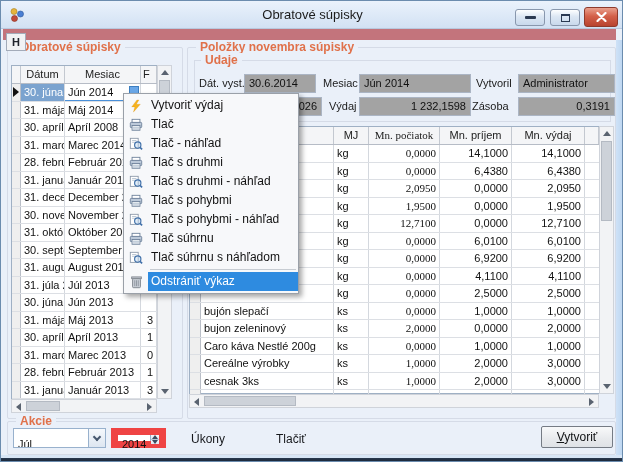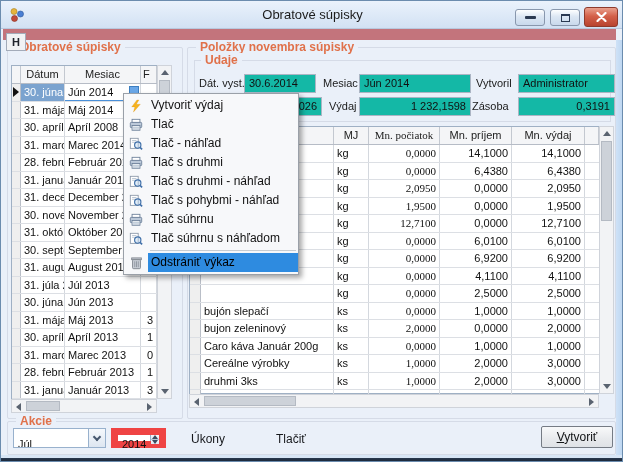--- a/index.html
+++ b/index.html
@@ -26,21 +26,21 @@
   #h-tab{position:absolute;left:5px;top:32px;width:20px;height:18px;background:#f1f2f4;
     border:1px solid #a3abb9;text-align:center;line-height:16px;font-weight:bold;color:#20242c;z-index:3;}
   
   .groupbox{position:absolute;border:1px solid #d5dbe7;border-radius:2px;}
   .legend{position:absolute;top:-8px;background:#eaf0f9;padding:0 4px;color:#e0714a;font-weight:bold;font-size:12px;white-space:nowrap;}
   #left-group{left:6px;top:46px;width:176px;height:372px;}
   #right-group{left:186px;top:46px;width:429px;height:372px;}
   #udaje-group{position:absolute;left:6px;top:12px;width:417px;height:62px;border:1px solid #d5dbe7;}
   #akcie-group{left:6px;top:420px;width:609px;height:34px;}
   
-  .field{position:absolute;height:19px;background:#14b8a6;border:1px solid #abb5c4;padding:2px 4px;overflow:hidden;white-space:nowrap;}
+  .field{position:absolute;height:19px;background:#a3a3a3;border:1px solid #abb5c4;padding:2px 4px;overflow:hidden;white-space:nowrap;}
   .field.num{text-align:right;}
   .flabel{position:absolute;color:#1a1a1a;white-space:nowrap;}
   
   .grid{position:absolute;background:#fff;border:1px solid #9fb0c4;}
   .gh{display:flex;background:#f4f5f7;border-bottom:1px solid #b6bcc6;height:18px;}
   .gh .hc{border-right:1px solid #c3c8d0;text-align:center;line-height:17px;overflow:hidden;white-space:nowrap;color:#222;}
   .grow{display:flex;height:17.5px;border-bottom:1px solid #dcdfe4;}
   .cell{border-right:1px solid #d4d8de;padding:2px 3px 0 3px;overflow:hidden;white-space:nowrap;}
   .rowsel{background:#efefef;border-right:1px solid #b9bec7;position:relative;}
   .marker{position:absolute;left:1px;top:3px;width:0;height:0;border-left:6px solid #111;border-top:5px solid transparent;border-bottom:5px solid transparent;}
@@ -61,21 +61,21 @@
   .tri-dn{width:0;height:0;border-left:4px solid transparent;border-right:4px solid transparent;border-top:5px solid #5a6370;}
   .tri-lf{width:0;height:0;border-top:4px solid transparent;border-bottom:4px solid transparent;border-right:5px solid #5a6370;}
   .tri-rt{width:0;height:0;border-top:4px solid transparent;border-bottom:4px solid transparent;border-left:5px solid #5a6370;}
   .thumb{position:absolute;background:#cdd2d9;border:1px solid #b4bac3;}
   
   #context-menu{position:absolute;left:122px;top:92px;width:176px;background:#f7f8fa;border:1px solid #9aa0a8;
     box-shadow:3px 3px 5px rgba(0,0,0,.35);z-index:20;padding:2px 0;}
   .mi{display:flex;align-items:center;height:19px;font-size:12px;color:#121212;}
   .mic{width:24px;display:flex;justify-content:center;align-items:center;flex:none;}
   .mtext{flex:1;height:19px;line-height:19px;padding-left:3px;overflow:hidden;white-space:nowrap;}
-  .mi.hl .mtext{background:#2e8be0;color:#000000;}
+  .mi.hl .mtext{background:#2e8be0;color:#ffffff;}
   .msep{height:1px;background:#c7ccd2;margin:2px 2px 2px 26px;}
   
   .combo{position:absolute;height:20px;background:#fff;border:1px solid #98b1cd;display:flex;}
   .combo .cv{flex:1;padding:9px 4px;overflow:hidden;white-space:nowrap;}
   .combo .cb{width:17px;border-left:1px solid #98b1cd;background:linear-gradient(#f5f8fc,#dde6f1);display:flex;align-items:center;justify-content:center;}
   .chev{width:6px;height:6px;border-right:2px solid #46576e;border-bottom:2px solid #46576e;transform:rotate(45deg);margin-top:-3px;}
   .spinner{position:absolute;height:20px;background:#fff;border:7px solid #ef4444;display:flex;}
   .spinner .sv{flex:1;text-align:right;padding:3px 4px;}
   .spincol{width:15px;border-left:1px solid #98b1cd;display:flex;flex-direction:column;}
   .spincol div{flex:1;display:flex;align-items:center;justify-content:center;background:linear-gradient(#f5f8fc,#dde6f1);}
@@ -391,39 +391,39 @@
     <div class="rowsel rc-sel"></div>
     <div class="cell rc-nazov">bujon zeleninový</div>
     <div class="cell rc-mj">ks</div>
     <div class="cell rc-num">2,0000</div>
     <div class="cell rc-num2">0,0000</div>
     <div class="cell rc-num3">2,0000</div>
     <div class="cell rc-fill"></div>
   </div>
   <div class="grow">
     <div class="rowsel rc-sel"></div>
-    <div class="cell rc-nazov">Caro káva Január 200g</div>
+    <div class="cell rc-nazov">Caro káva Nestlé 200g</div>
     <div class="cell rc-mj">ks</div>
     <div class="cell rc-num">0,0000</div>
     <div class="cell rc-num2">1,0000</div>
     <div class="cell rc-num3">1,0000</div>
     <div class="cell rc-fill"></div>
   </div>
   <div class="grow">
     <div class="rowsel rc-sel"></div>
     <div class="cell rc-nazov">Cereálne výrobky</div>
     <div class="cell rc-mj">ks</div>
     <div class="cell rc-num">1,0000</div>
     <div class="cell rc-num2">2,0000</div>
     <div class="cell rc-num3">3,0000</div>
     <div class="cell rc-fill"></div>
   </div>
   <div class="grow">
     <div class="rowsel rc-sel"></div>
-    <div class="cell rc-nazov">druhmi 3ks</div>
+    <div class="cell rc-nazov">cesnak 3ks</div>
     <div class="cell rc-mj">ks</div>
     <div class="cell rc-num">1,0000</div>
     <div class="cell rc-num2">2,0000</div>
     <div class="cell rc-num3">3,0000</div>
     <div class="cell rc-fill"></div>
   </div>
   <div class="grow">
     <div class="rowsel rc-sel"></div>
     <div class="cell rc-nazov"></div>
             <div class="cell rc-mj"></div>
@@ -530,20 +530,32 @@
          <span class="mic">
             <svg width="14" height="14" viewBox="0 0 16 16">
               <rect x="1.5" y="1.5" width="9" height="11.5" fill="#fff" stroke="#8a97a8"></rect>
               <line x1="3.5" y1="4" x2="8.5" y2="4" stroke="#b7c2cf"></line>
               <line x1="3.5" y1="6" x2="8.5" y2="6" stroke="#b7c2cf"></line>
               <circle cx="10" cy="9.2" r="3.6" fill="rgba(185,212,240,.45)" stroke="#3f6fa8" stroke-width="1.3"></circle>
               <line x1="12.6" y1="11.8" x2="15" y2="14.2" stroke="#3f6fa8" stroke-width="1.8"></line>
             </svg>
           </span>
          <span class="mtext">Tlač s druhmi - náhľad</span>
+       </div>
+        <div class="mi">
+         <span class="mic">
+            <svg width="14" height="14" viewBox="0 0 16 16">
+              <rect x="3.5" y="1.5" width="9" height="4" fill="#fff" stroke="#6b7f99"></rect>
+              <rect x="1.5" y="5" width="13" height="6" rx="1" fill="#bcc9d9" stroke="#6b7f99"></rect>
+              <rect x="3.5" y="8.5" width="9" height="5.5" fill="#fff" stroke="#6b7f99"></rect>
+              <line x1="4.5" y1="10.5" x2="11.5" y2="10.5" stroke="#9db0c4"></line>
+              <line x1="4.5" y1="12.5" x2="11.5" y2="12.5" stroke="#9db0c4"></line>
+            </svg>
+          </span>
+         <span class="mtext">Tlač s pohybmi</span>
        </div>
         <div class="mi">
          <span class="mic">
             <svg width="14" height="14" viewBox="0 0 16 16">
               <rect x="1.5" y="1.5" width="9" height="11.5" fill="#fff" stroke="#8a97a8"></rect>
               <line x1="3.5" y1="4" x2="8.5" y2="4" stroke="#b7c2cf"></line>
               <line x1="3.5" y1="6" x2="8.5" y2="6" stroke="#b7c2cf"></line>
               <circle cx="10" cy="9.2" r="3.6" fill="rgba(185,212,240,.45)" stroke="#3f6fa8" stroke-width="1.3"></circle>
               <line x1="12.6" y1="11.8" x2="15" y2="14.2" stroke="#3f6fa8" stroke-width="1.8"></line>
             </svg>

